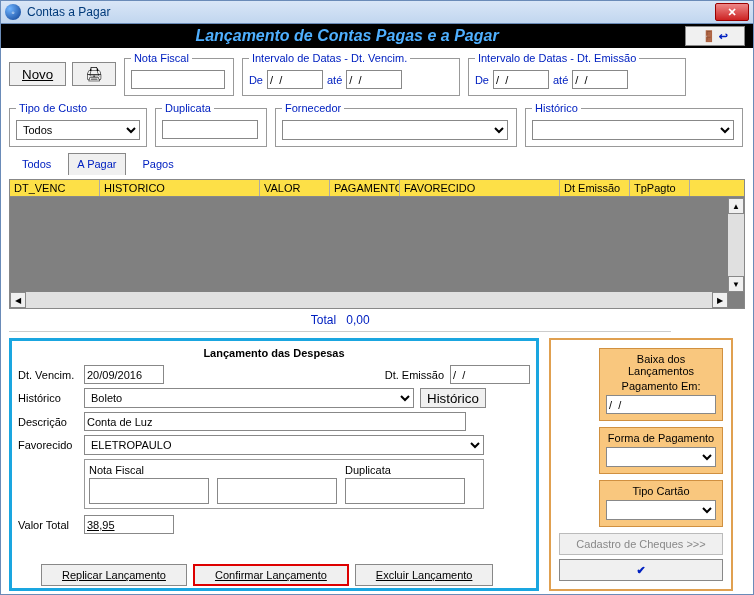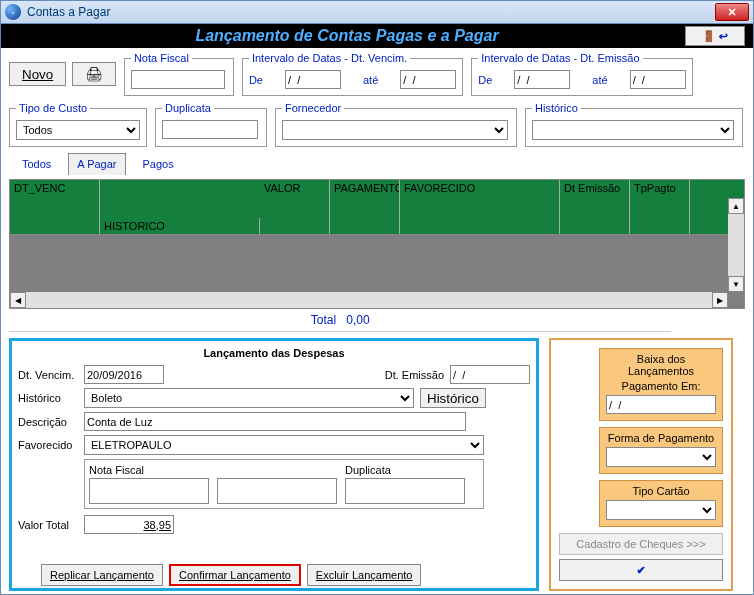--- a/index.html
+++ b/index.html
@@ -31,34 +31,34 @@
 .fs-inter-venc { width: 218px; }
 .fs-inter-emis { width: 218px; }
 .fs-tipo { width: 138px; }
 .fs-dup { width: 112px; }
 .fs-forn { width: 242px; }
 .fs-hist { width: 218px; }
 
 input[type=text], select { border: 1px solid #888; font-size: 11px; padding: 1px 2px; height: 19px; background: #fff; }
 select { height: 20px; }
 
-.date-pair { display: flex; gap: 22px; align-items: center; color: #0020c0; }
+.date-pair { display: flex; gap: 4px; align-items: center; color: #0020c0; }
 .date-pair input { width: 56px; }
 
 
 .second-row { display: flex; gap: 8px; margin-bottom: 6px; }
 
 
 .tabs { display: flex; gap: 8px; margin-bottom: 4px; padding-left: 4px; }
 .tab { color: #0020c0; padding: 4px 8px; border: 1px solid transparent; cursor: pointer; }
 .tab.active { border: 1px solid #888; border-bottom: none; background: #f0f0f0; }
 
 
 .grid { border: 1px solid #888; height: 130px; background: #808080; position: relative; }
-.grid-header { display: flex; background: #15803d; border-bottom: 1px solid #888; }
+.grid-header { display: flex; background: #fde047; border-bottom: 1px solid #888; }
 .grid-header div { padding: 2px 4px; border-right: 1px solid #aaa; font-size: 11px; white-space: nowrap; overflow: hidden; }
 .sb-track { position: absolute; background: #e0e0e0; }
 .sb-h { bottom: 0; left: 0; right: 16px; height: 16px; }
 .sb-v { top: 18px; right: 0; bottom: 16px; width: 16px; }
 .sb-btn { width: 16px; height: 16px; background: #f0f0f0; border: 1px solid #888; display: flex; align-items: center; justify-content: center; font-size: 8px; cursor: pointer; }
 .sb-h { display:flex; justify-content:space-between; }
 .sb-v { display:flex; flex-direction:column; justify-content:space-between; }
 
 
 .total-row { text-align: center; padding: 4px; color: #0020c0; font-size: 12px; border-bottom: 1px solid #ccc; width: 90%; }
@@ -76,21 +76,21 @@
 
 .baixa { border: 2px solid #e0a050; padding: 8px; width: 184px; background: #fff; }
 .baixa-group { background: #f9c77e; border: 1px solid #d09040; padding: 4px 6px 6px 6px; margin-bottom: 6px; text-align: center; margin-left: 40px; }
 .baixa-group label { display:block; margin-bottom: 3px; }
 .baixa-group input, .baixa-group select { width: 100%; background: #fff; }
 .baixa .cad-btn { width: 100%; color: #888; border: 1px solid #bbb; background: #f0f0f0; height: 22px; display:flex; align-items:center; justify-content:center; cursor:pointer; margin-top: 4px; }
 .baixa .ok-btn { width: 100%; border: 1px solid #888; background: #f0f0f0; height: 22px; display:flex; align-items:center; justify-content:center; cursor:pointer; margin-top: 4px; color: #0020c0; font-weight:bold; }
 
 
 .actions { display: flex; gap: 6px; margin-top: 4px; margin-left: 30px; position:absolute; bottom:8px; left:10px; }
-.actions button { padding: 3px 8px; border: 1px solid #888; background: #f0f0f0; cursor: pointer; font-size: 11px; }
+.actions button { padding: 3px 20px; border: 1px solid #888; background: #f0f0f0; cursor: pointer; font-size: 11px; }
 .actions button.confirm { border: 2px solid #d00; }
 
 .print-icon::before { content: "🖨"; font-size: 14px; }
 .exit-arrow { color: #0020c0; font-weight: bold; }
 </style>
 </head>
 <body>
 
 <div class="titlebar">
   <div class="titlebar-icon">◦</div>
@@ -164,21 +164,21 @@
 
   <div class="tabs">
     <div class="tab">Todos</div>
     <div class="tab active">A Pagar</div>
     <div class="tab">Pagos</div>
   </div>
 
   <div class="grid">
     <div class="grid-header" id="grid-header">
         <div style="width: 90px;">DT_VENC</div>
-        <div style="width: 160px; margin-top: 38px;">HISTORICO</div>
+        <div style="width: 160px;">HISTORICO</div>
         <div style="width: 70px;">VALOR</div>
         <div style="width: 70px;">PAGAMENTO</div>
         <div style="width: 160px;">FAVORECIDO</div>
         <div style="width: 70px;">Dt Emissão</div>
         <div style="width: 60px;">TpPagto</div>
       </div>
     <div class="sb-track sb-h">
       <div class="sb-btn">◀</div>
       <div class="sb-btn">▶</div>
     </div>
@@ -236,21 +236,21 @@
           <input type="text" style="">
         </div>
         <div class="nf-dup-col">
           <span>Duplicata</span>
           <input type="text" style="">
         </div>
       </div>
 
       <div class="form-row" style="margin-top:6px">
         <label>Valor Total</label>
-        <input type="text" style="width: 90px; text-align: right; text-decoration: underline;" value="38,95">
+        <input type="text" style="width: 90px; text-align: left; text-decoration: underline;" value="38,95">
       </div>
     </div>
 
     <div class="baixa">
       <div class="baixa-group">
         <label>Baixa dos Lançamentos</label>
         <label>Pagamento  Em:</label>
         <input type="text" value="/  /" style="">
       </div>
       <div class="baixa-group">

